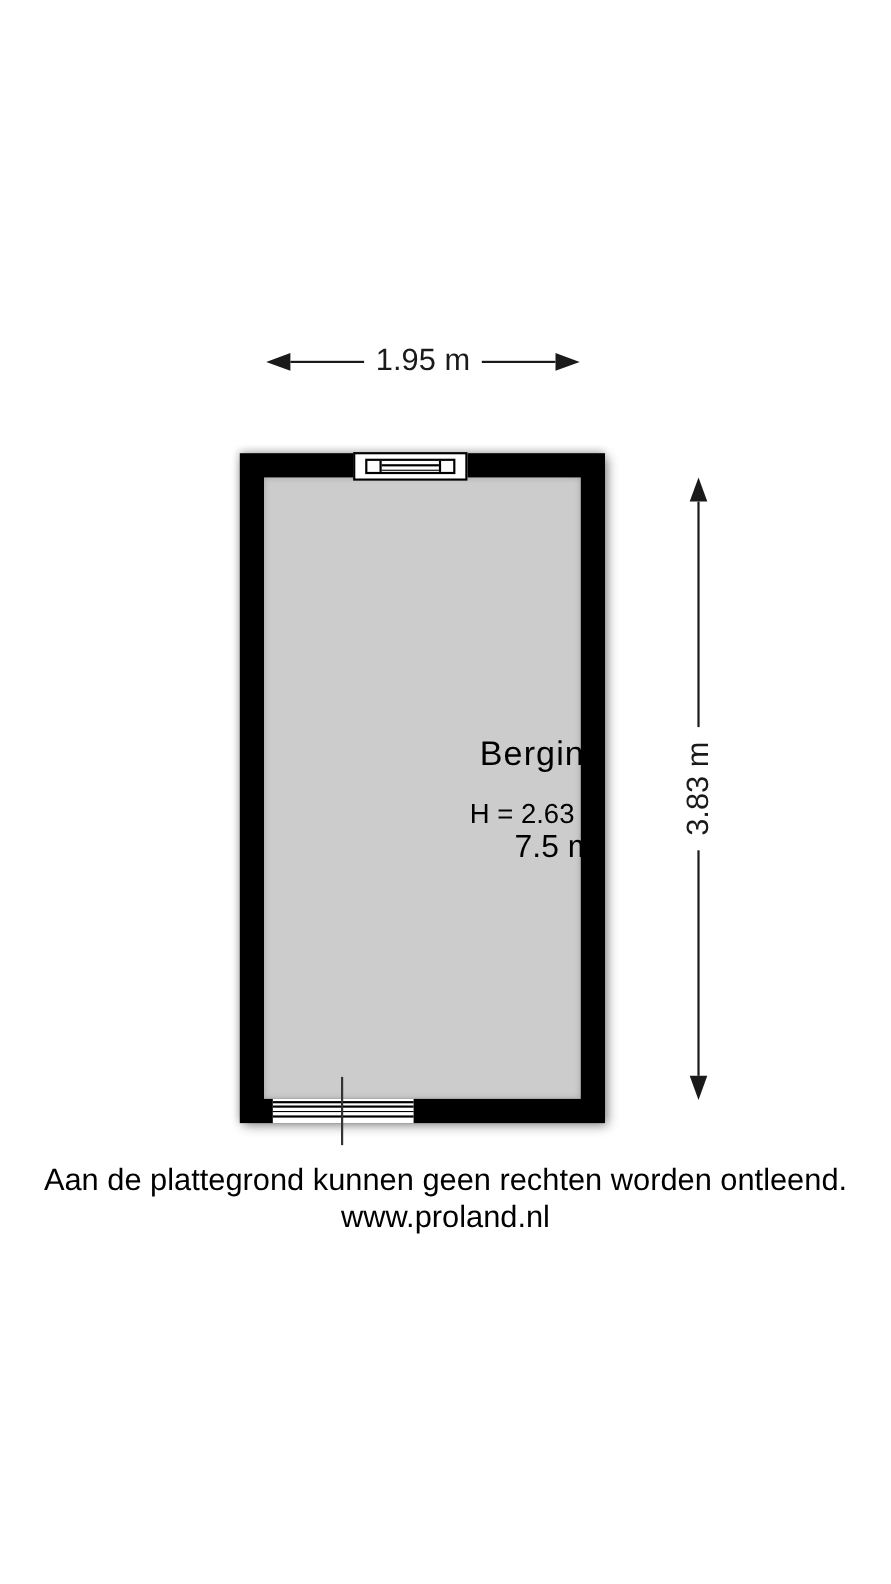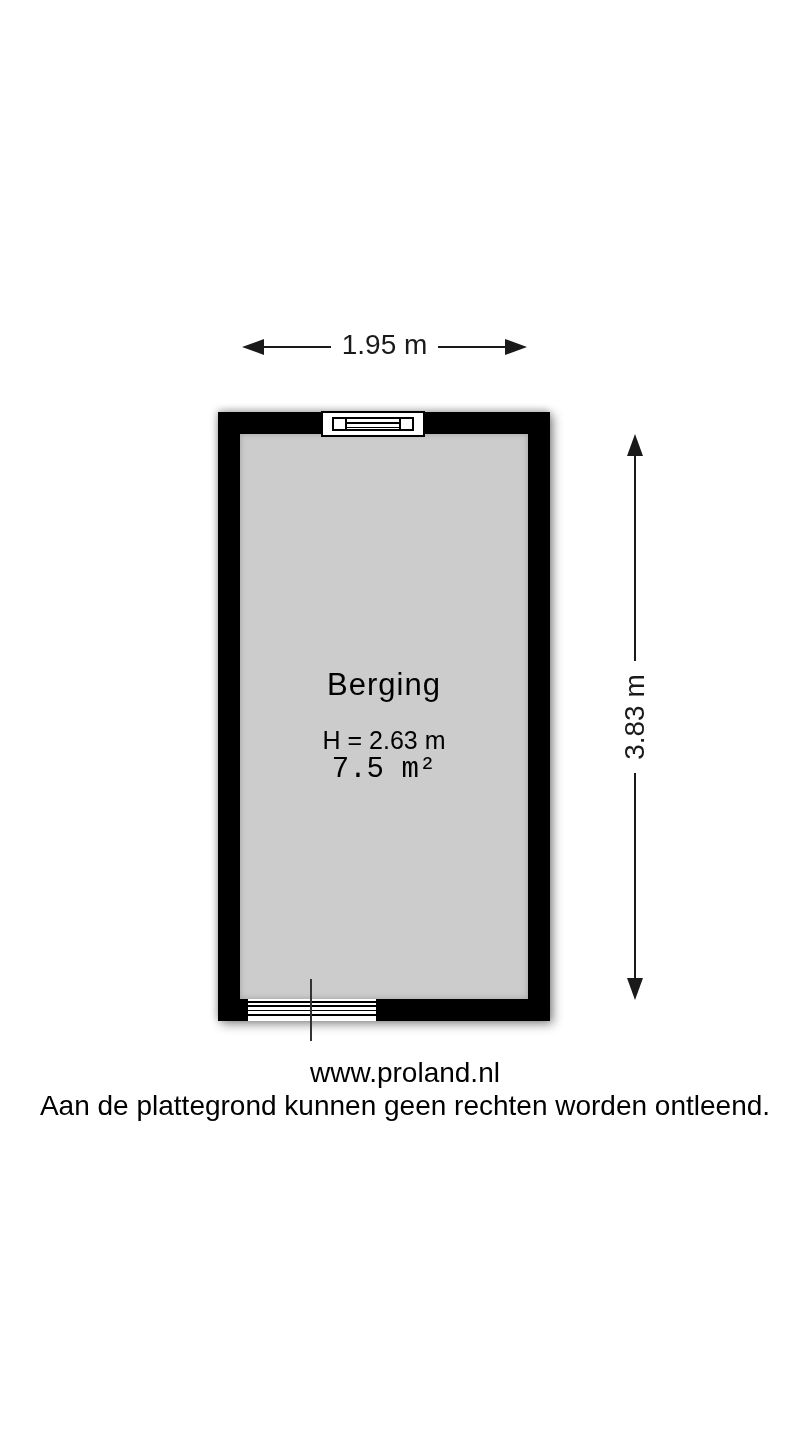--- a/index.html
+++ b/index.html
@@ -18,21 +18,20 @@
     color: var(--text);
     overflow: hidden;
   }
 
   
   .dim-h {
     position: absolute; left: 242px; top: 315px;
     width: 285px; height: 28px;
     display: flex; align-items: center;
     color: var(--dimension);
-    margin-top: 18px;
   }
   .ah { width: 0; height: 0; flex: 0 0 auto; }
   .ah-left  { border-top: 8px solid transparent; border-bottom: 8px solid transparent; border-right: 22px solid var(--dimension); }
   .ah-right { border-top: 8px solid transparent; border-bottom: 8px solid transparent; border-left: 22px solid var(--dimension); }
   .dim-line-h { flex: 1 1 auto; height: 2px; background: var(--dimension); }
   .dim-label-h {
     font-size: 28px; line-height: 28px; white-space: nowrap;
     padding: 0 11px; transform: translateY(-2px);
   }
 
@@ -43,25 +42,25 @@
     background: var(--wall);
     box-shadow: 3px 3px 10px rgba(0,0,0,0.45), -1px -2px 7px rgba(0,0,0,0.22);
   }
   .floor {
     position: absolute; left: 22px; top: 22px; right: 22px; bottom: 22px;
     background: var(--floor);
     box-shadow: inset 0 0 6px rgba(0,0,0,0.22);
   }
   .room-label {
     position: absolute; left: 0; right: 0; top: 256px;
-    text-align: center; color: var(--text);
+    text-align: right; color: var(--text);
   }
   .room-name   { font-size: 31px; line-height: 34px; letter-spacing: 1px; }
   .room-height { font-size: 25px; line-height: 29px; margin-top: 24px; }
-  .room-area   { font-size: 29px; line-height: 30px; font-family: Liberation Mono, monospace; }
+  .room-area   { font-size: 29px; line-height: 30px; }
 
   
   .window-top {
     position: absolute; left: 103px; top: -1px;
     width: 104px; height: 26px;
     background: #fff; border: 2px solid #000;
   }
   .window-frame {
     position: absolute; left: 9px; right: 9px; top: 4px; bottom: 4px;
     border: 2px solid #000; background: #fff;
@@ -153,15 +152,15 @@
   <span class="ah ah-up"></span>
   <span class="dim-line-v"></span>
   <span class="dim-label-v-wrap">
     <span class="dim-label-v">3.83 m</span>
   </span>
   <span class="dim-line-v"></span>
   <span class="ah ah-down"></span>
 </div>
 
 <div class="footer">
+  <div>Aan de plattegrond kunnen geen rechten worden ontleend.</div>
   <div>www.proland.nl</div>
-  <div>Aan de plattegrond kunnen geen rechten worden ontleend.</div>
 </div>
 
 </body></html>

